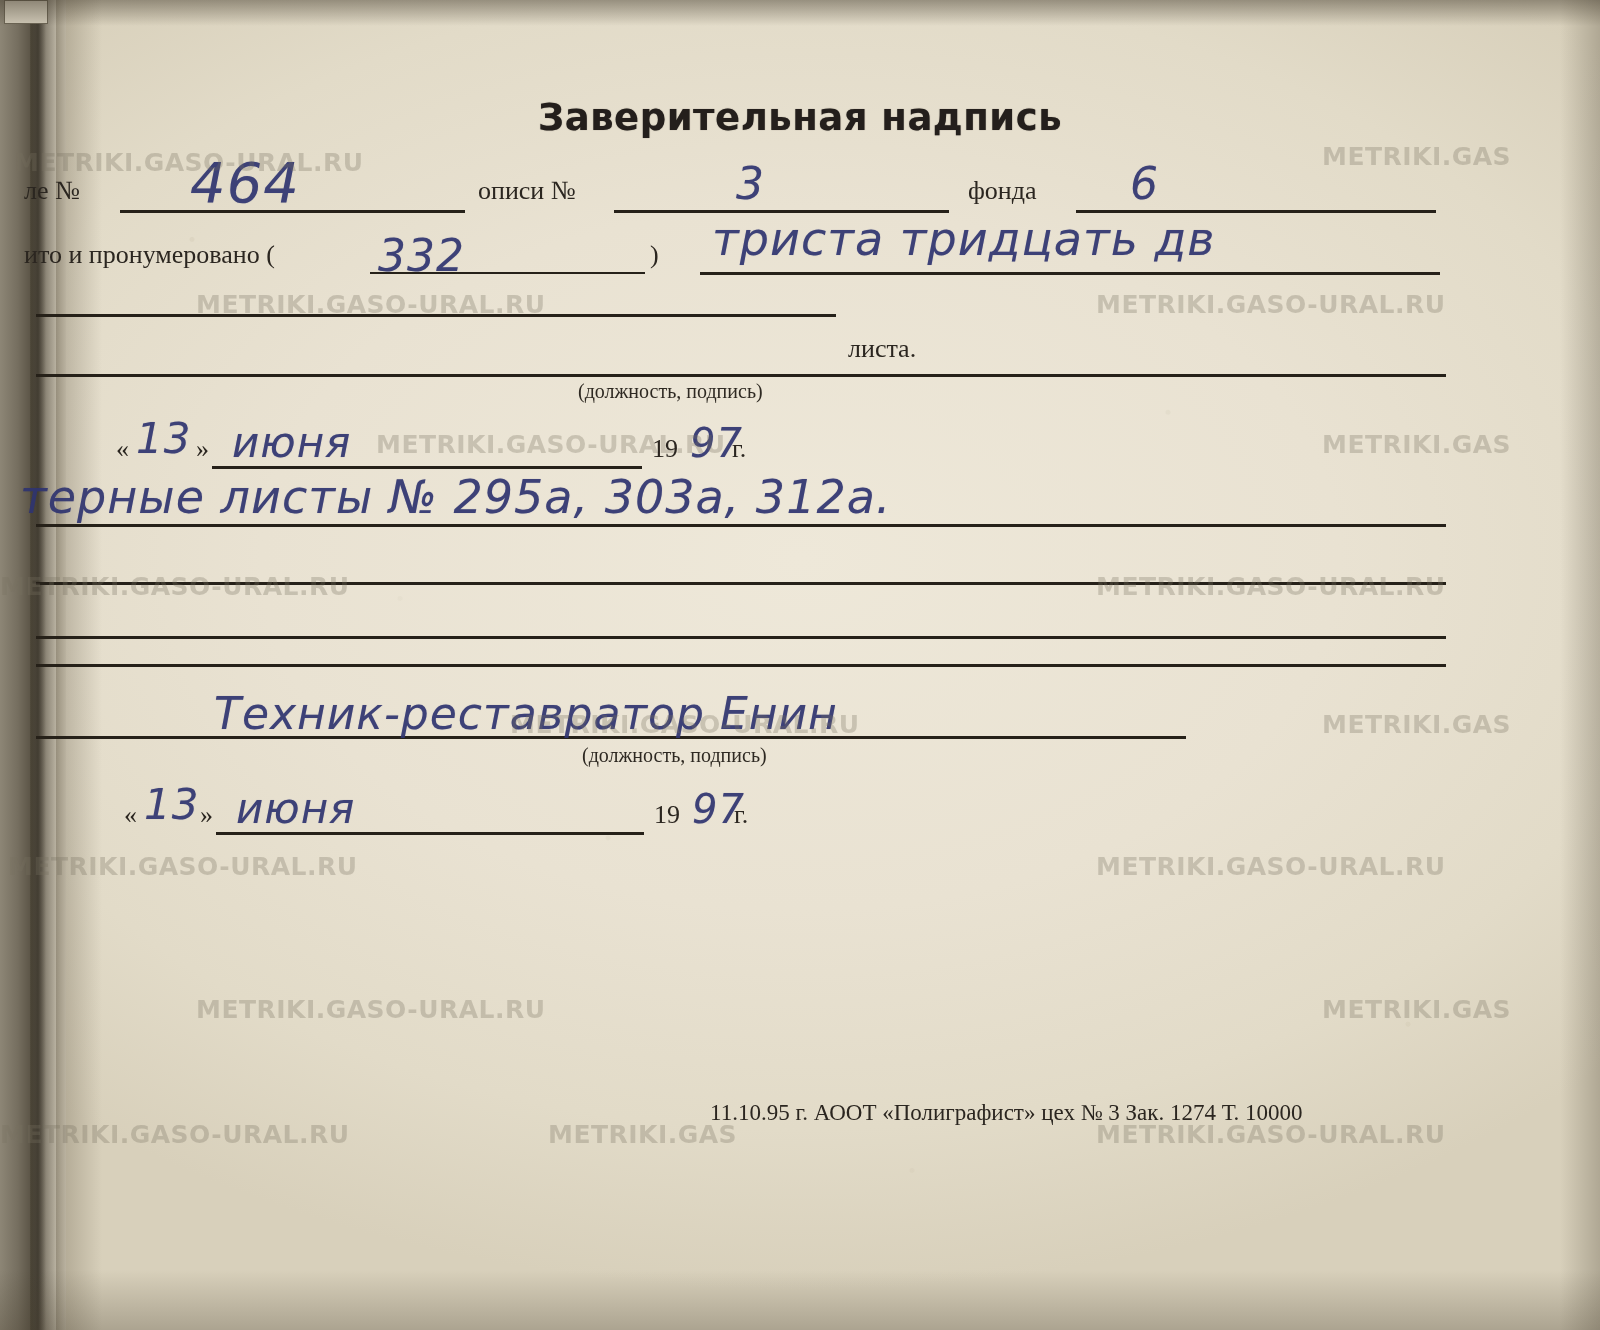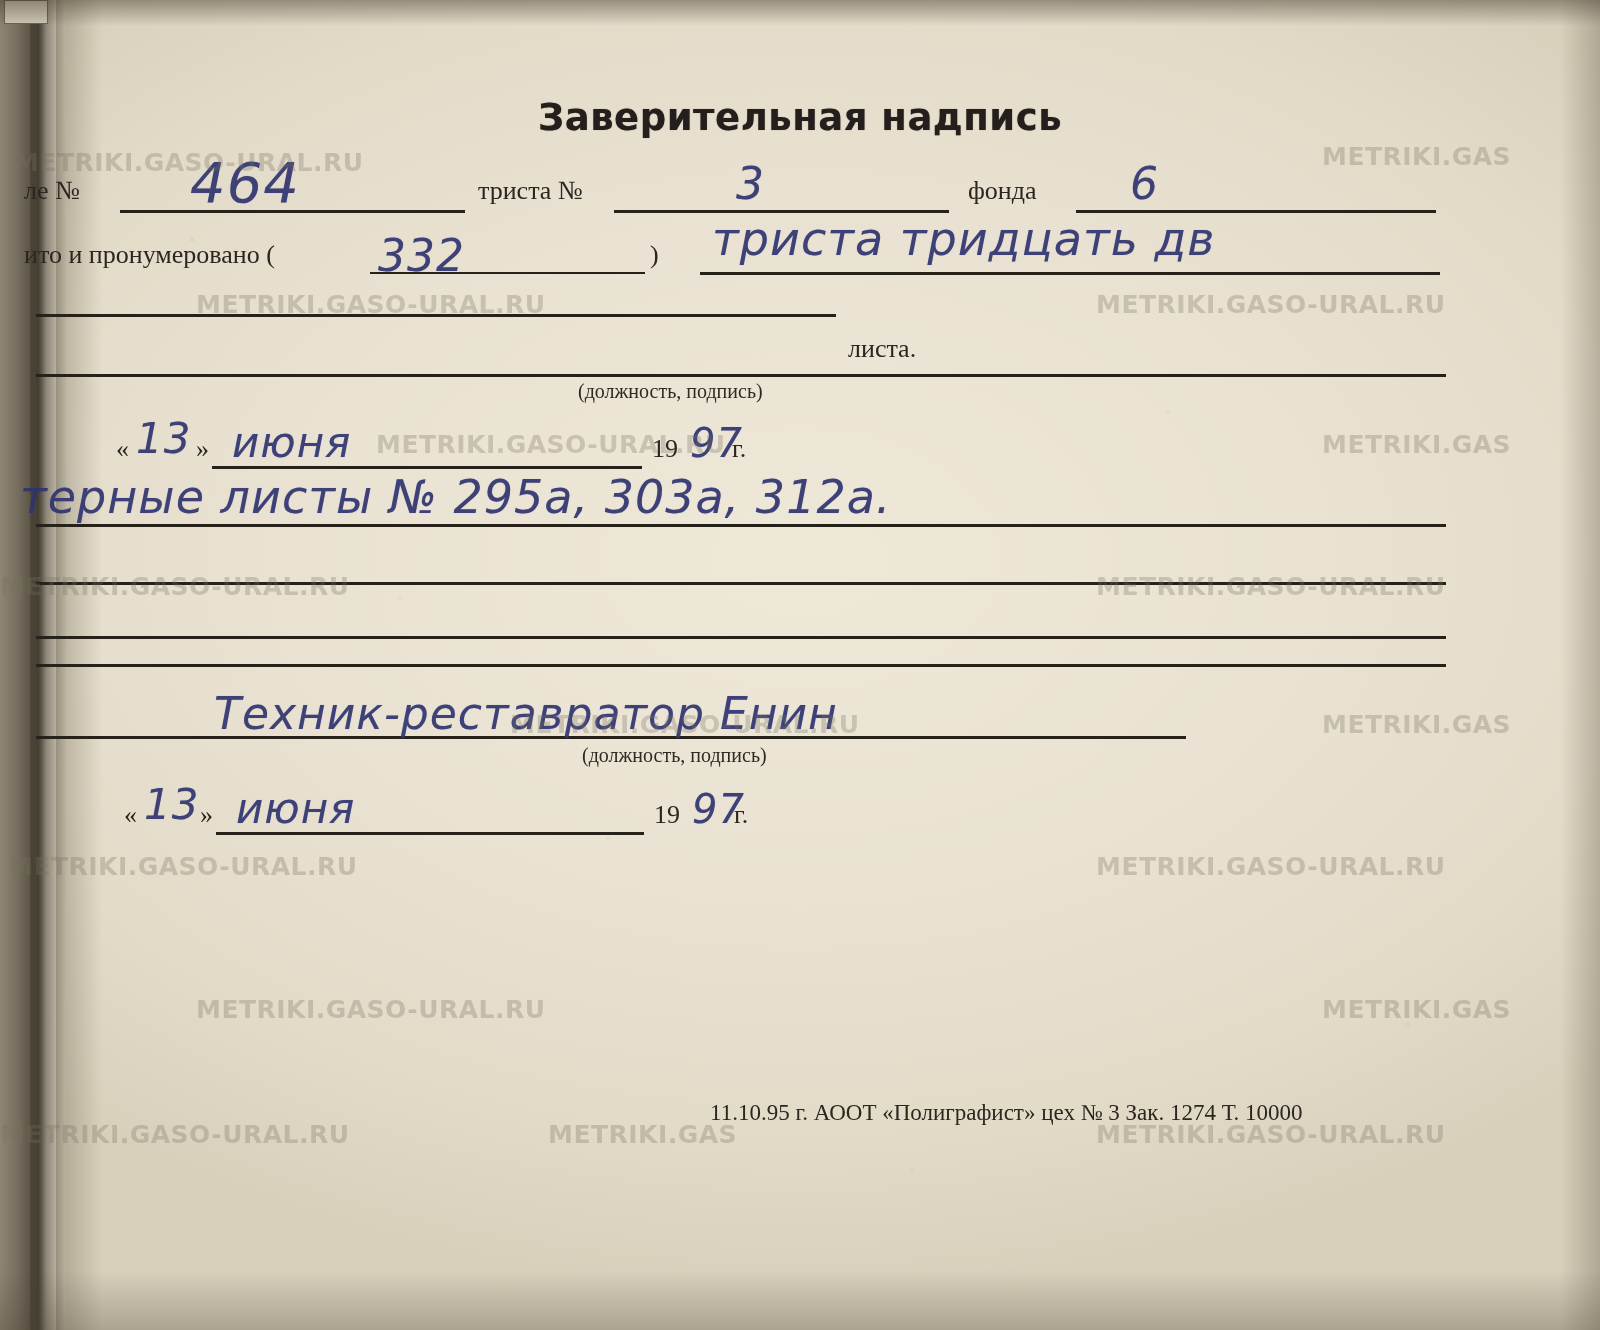--- a/index.html
+++ b/index.html
@@ -166,21 +166,21 @@
   <div class="edge-shadow-top"></div>
   <div class="edge-shadow-bottom"></div>
   <div class="edge-shadow-right"></div>
 
   <div class="title">Заверительная надпись</div>
 
   <div class="lbl" style="left:24px; top:176px;">ле №</div>
   <div class="rule" style="left:120px; top:210px; width:345px;"></div>
   <div class="hand script" style="left:190px; top:150px; font-size:56px;">464</div>
 
-  <div class="lbl" style="left:478px; top:176px;">триста №</div>
+  <div class="lbl" style="left:478px; top:176px;">описи №</div>
   <div class="rule" style="left:614px; top:210px; width:335px;"></div>
   <div class="hand script" style="left:736px; top:158px; font-size:44px;">3</div>
 
   <div class="lbl" style="left:968px; top:176px;">фонда</div>
   <div class="rule" style="left:1076px; top:210px; width:360px;"></div>
   <div class="hand script" style="left:1130px; top:158px; font-size:44px;">6</div>
 
   <div class="lbl" style="left:24px; top:240px;">ито и пронумеровано (</div>
   <div class="rule thin" style="left:370px; top:272px; width:275px;"></div>
   <div class="hand script" style="left:378px; top:230px; font-size:44px;">332</div>

